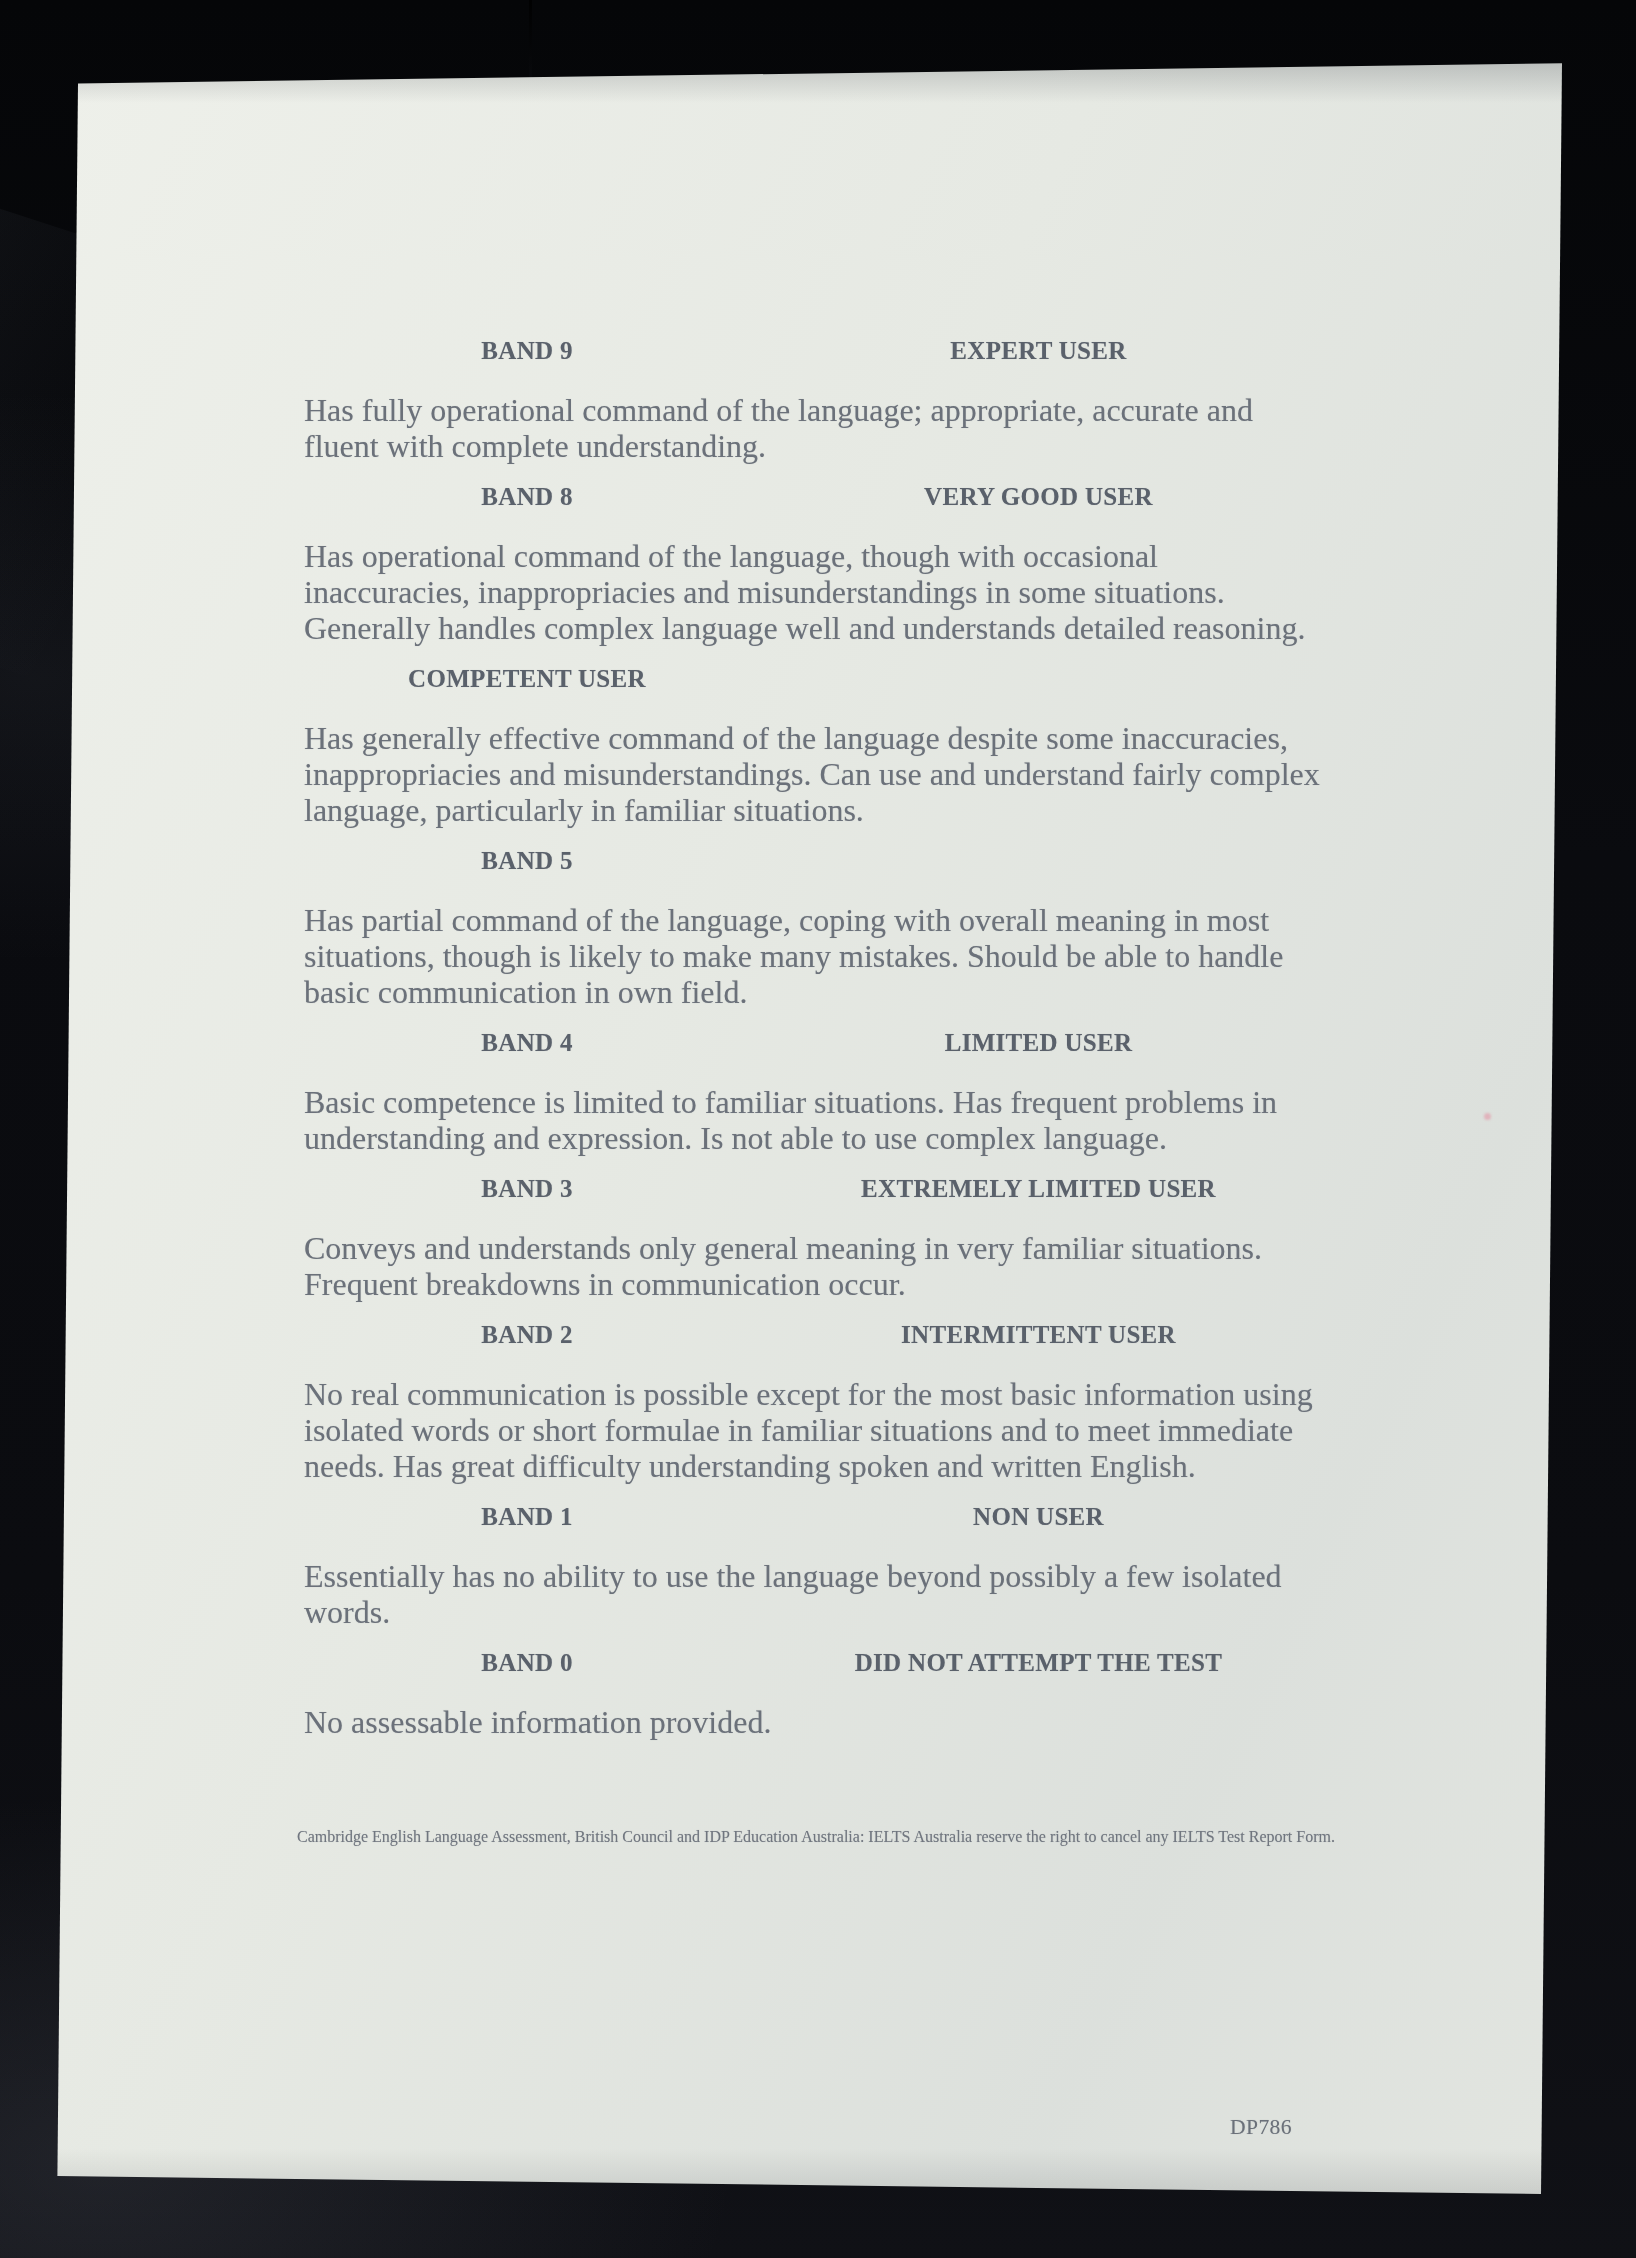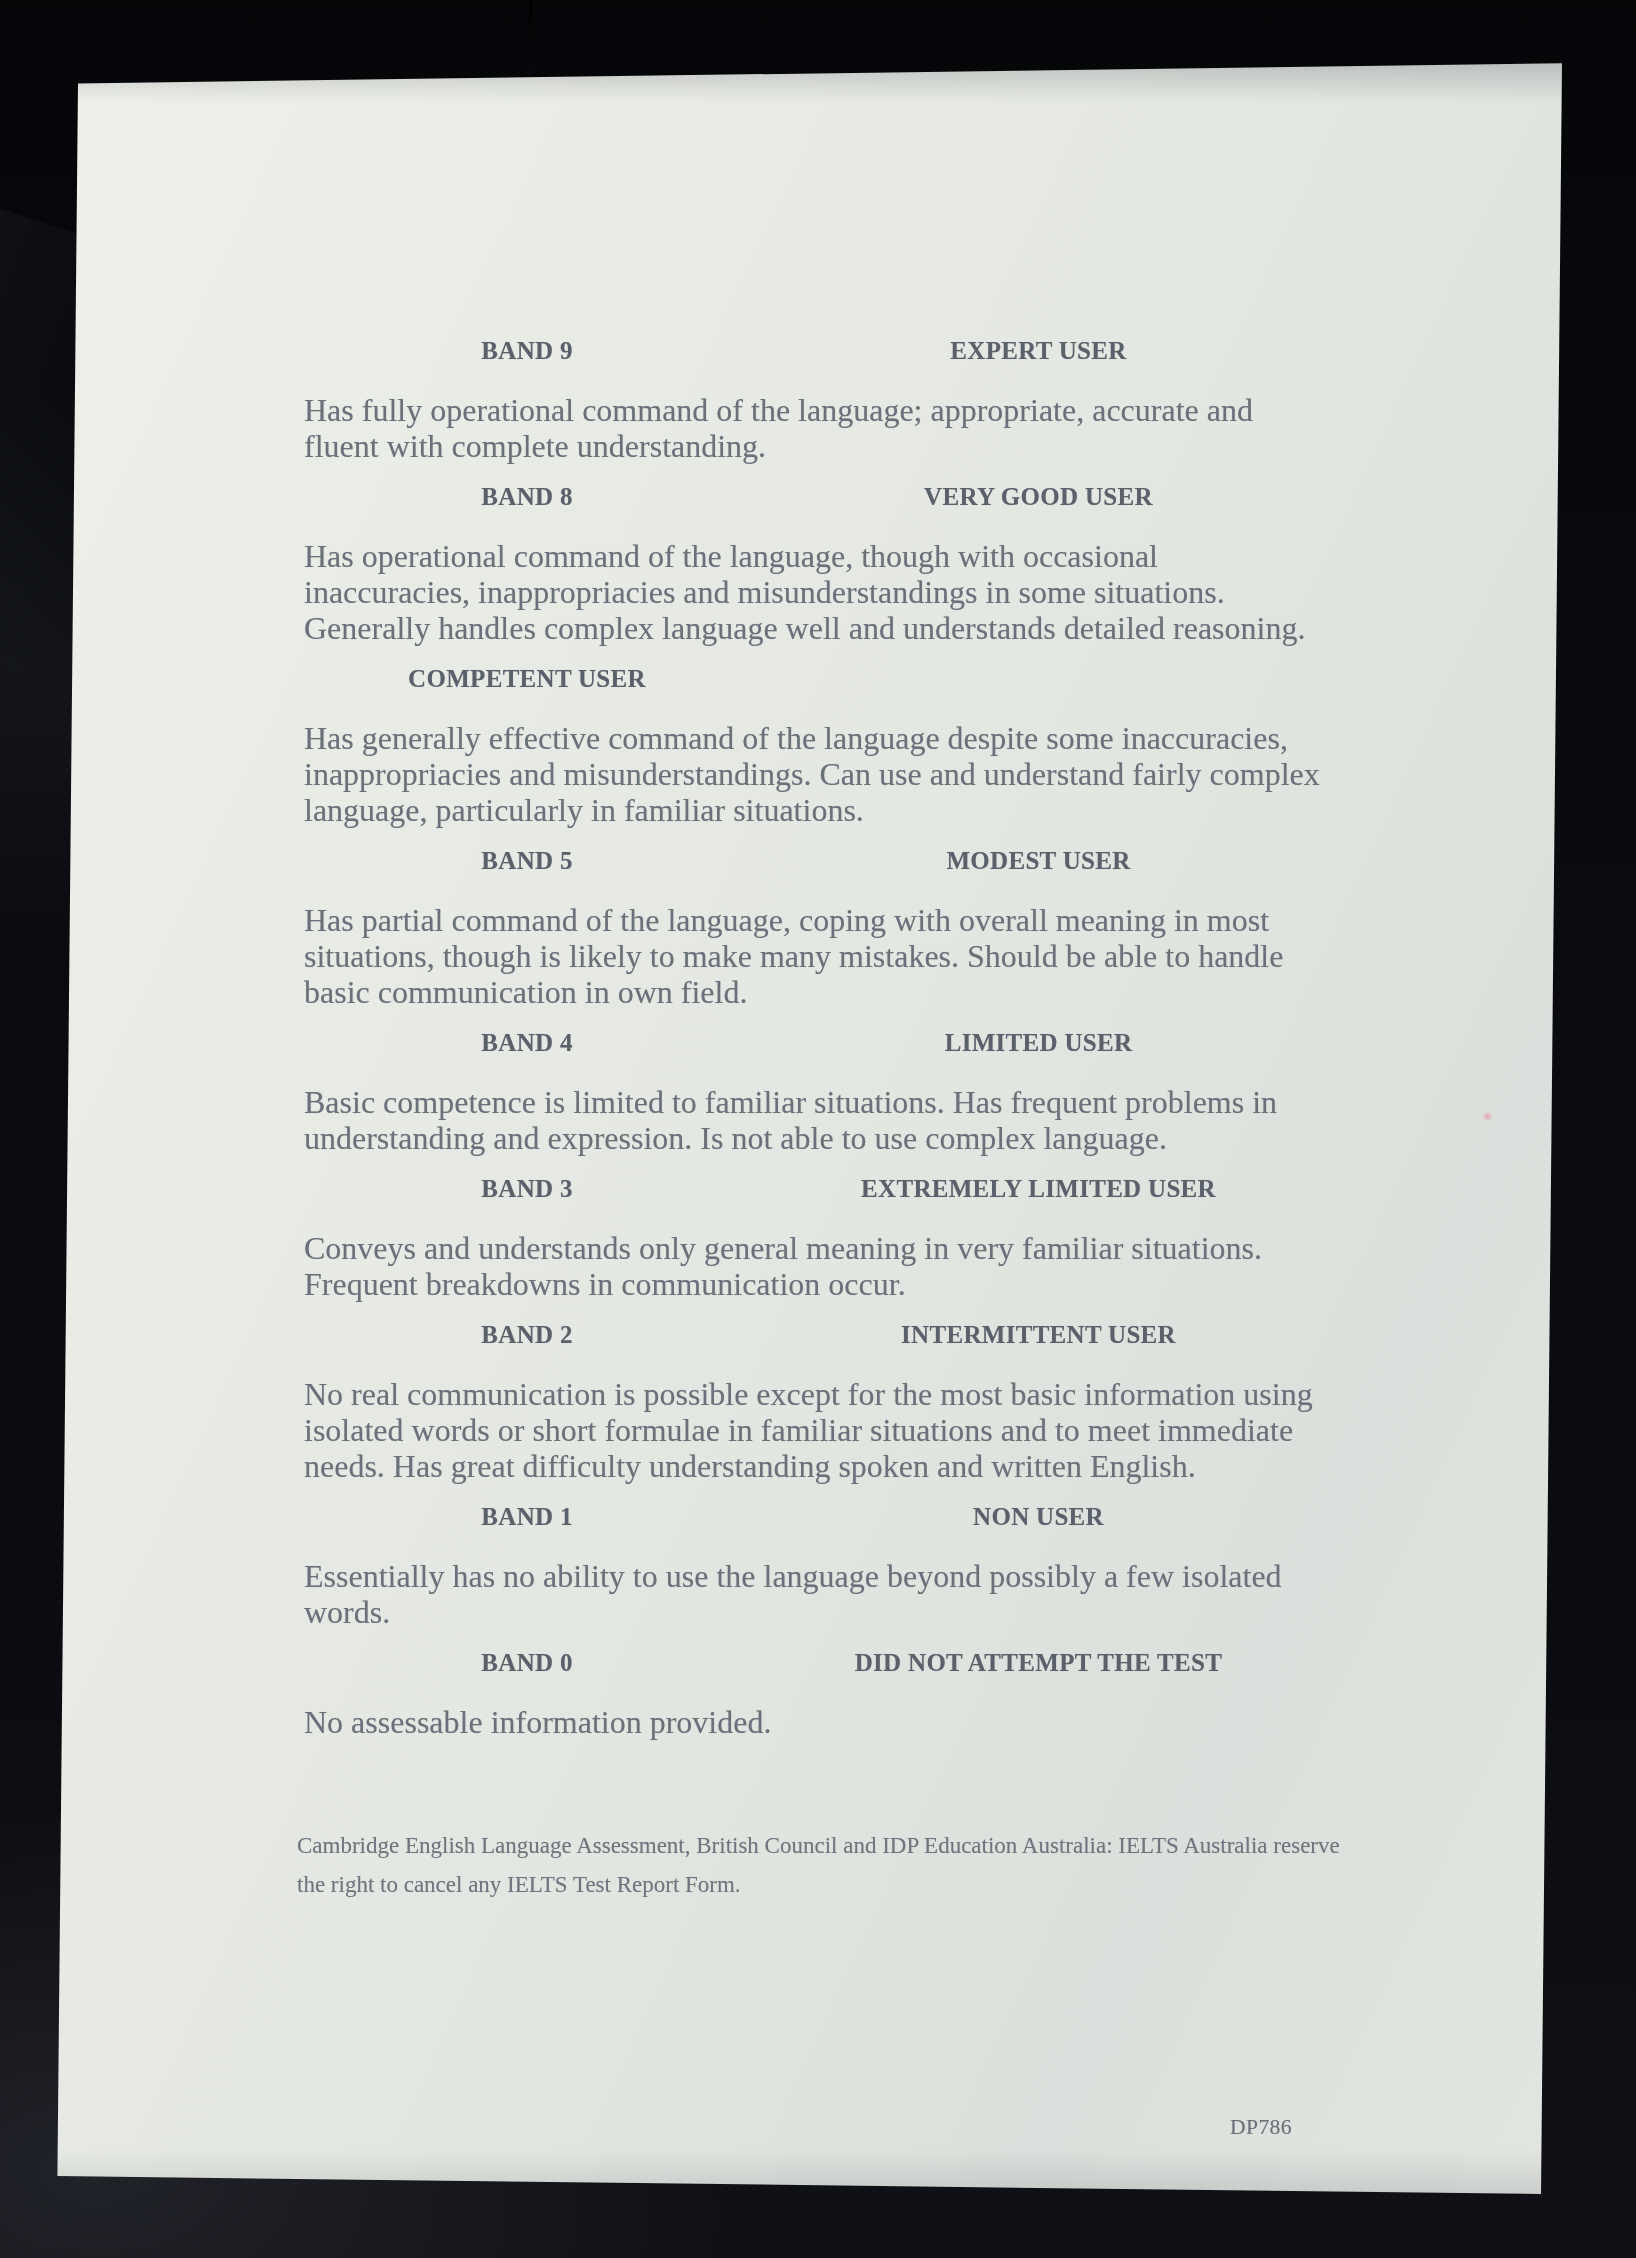--- a/index.html
+++ b/index.html
@@ -68,21 +68,21 @@
     font-size:25px;line-height:36px;font-weight:700;
     color:var(--ink-heading);letter-spacing:0.3px;text-align:center;
   }
   .band-desc{
     margin:0 0 15px 0;
     font-size:32px;line-height:36px;
     color:var(--ink-body);
   }
   .footer-note{
     margin:86px 0 10px -7px;width:1072px;
-    font-size:23px;line-height:39px;
+    font-size:16px;line-height:22px;
     color:var(--ink-footer);
   }
   .form-code{
     position:absolute;left:1177px;top:2058px;
     font-size:21.6px;letter-spacing:0.4px;
     color:var(--ink-body);
     text-shadow:0 0 0.9px rgba(104,110,120,.35);
   }
 </style>
 </head>
@@ -122,21 +122,20 @@
       <section class="band-section">
         <h2 class="band-head">
           <span class="band-title">COMPETENT USER</span>
         </h2>
         <p class="band-desc">Has generally effective command of the language despite some inaccuracies, inappropriacies and misunderstandings. Can use and understand fairly complex language, particularly in familiar situations.</p>
       </section>
 
       <section class="band-section">
         <h2 class="band-head">
           <span class="band-label">BAND 5</span>
-          <span class="band-title">MODEST USER</span>
         </h2>
         <p class="band-desc">Has partial command of the language, coping with overall meaning in most situations, though is likely to make many mistakes. Should be able to handle basic communication in own field.</p>
       </section>
 
       <section class="band-section">
         <h2 class="band-head">
           <span class="band-label">BAND 4</span>
           <span class="band-title">LIMITED USER</span>
         </h2>
         <p class="band-desc">Basic competence is limited to familiar situations. Has frequent problems in understanding and expression. Is not able to use complex language.</p>

